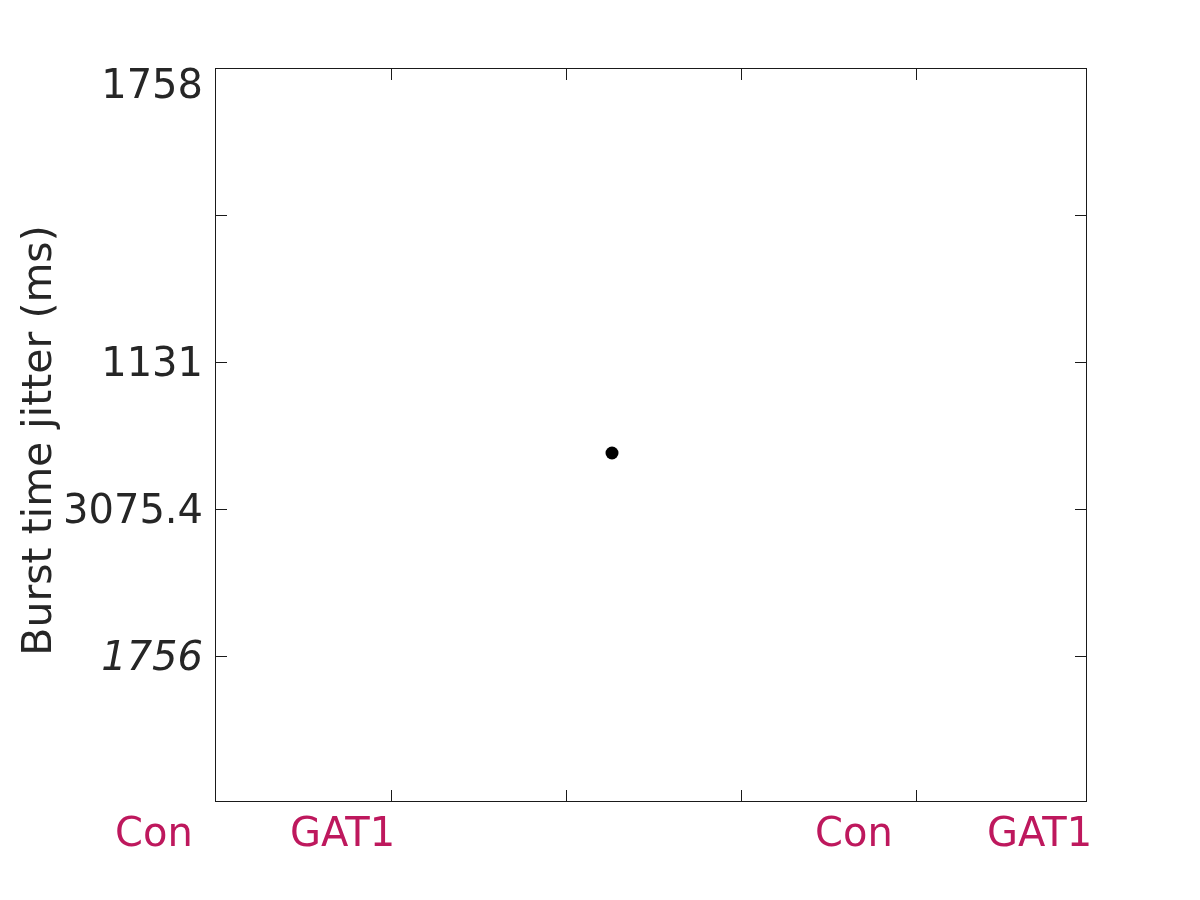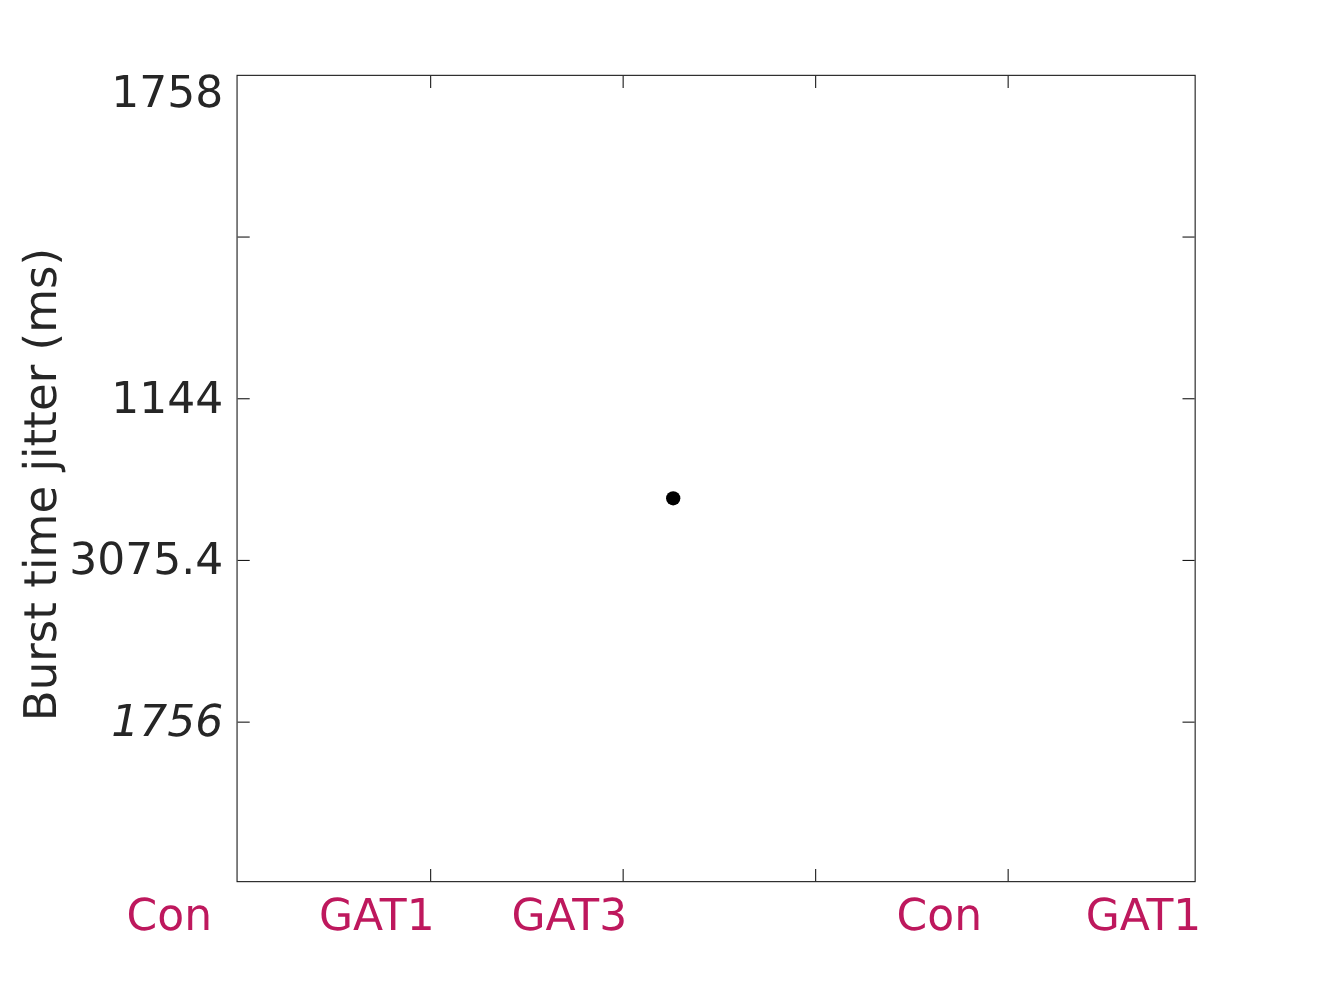--- a/index.html
+++ b/index.html
@@ -98,27 +98,26 @@
   }
 </style>
 </head>
 <body>
 
 <div id="figure">
 
   <div id="ylabel-axis">Burst time jitter (ms)</div>
 
   <div class="ytick-label" style="top:48px;margin-top:16px;">1758</div>
-  <div class="ytick-label" style="top:342px;">1144</div>
+  <div class="ytick-label" style="top:342px;">1131</div>
   <div class="ytick-label" style="top:489px;">3075.4</div>
   <div class="ytick-label" style="top:636px;font-style:italic;">1756</div>
 
   <div class="xtick-label" style="left:115px;">Con</div>
   <div class="xtick-label" style="left:290px;">GAT1</div>
-  <div class="xtick-label" style="left:465px;">GAT3</div>
   <div class="xtick-label" style="left:815px;">Con</div>
   <div class="xtick-label" style="left:987px;">GAT1</div>
 
   <div id="axes-box">
 
     <div class="tick-y" style="top:146px;"></div>
     <div class="tick-y" style="top:293px;"></div>
     <div class="tick-y" style="top:440px;"></div>
     <div class="tick-y" style="top:587px;"></div>
     <div class="tick-y right" style="top:146px;"></div>

